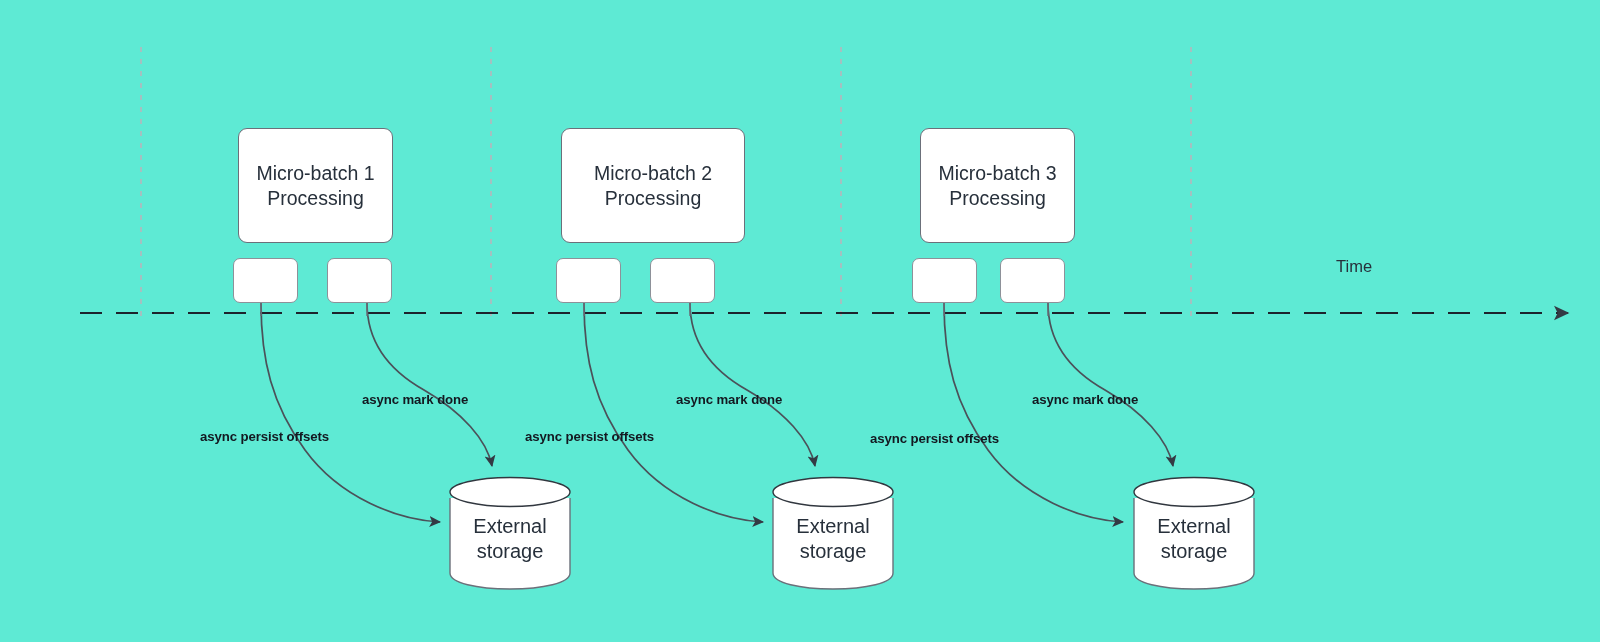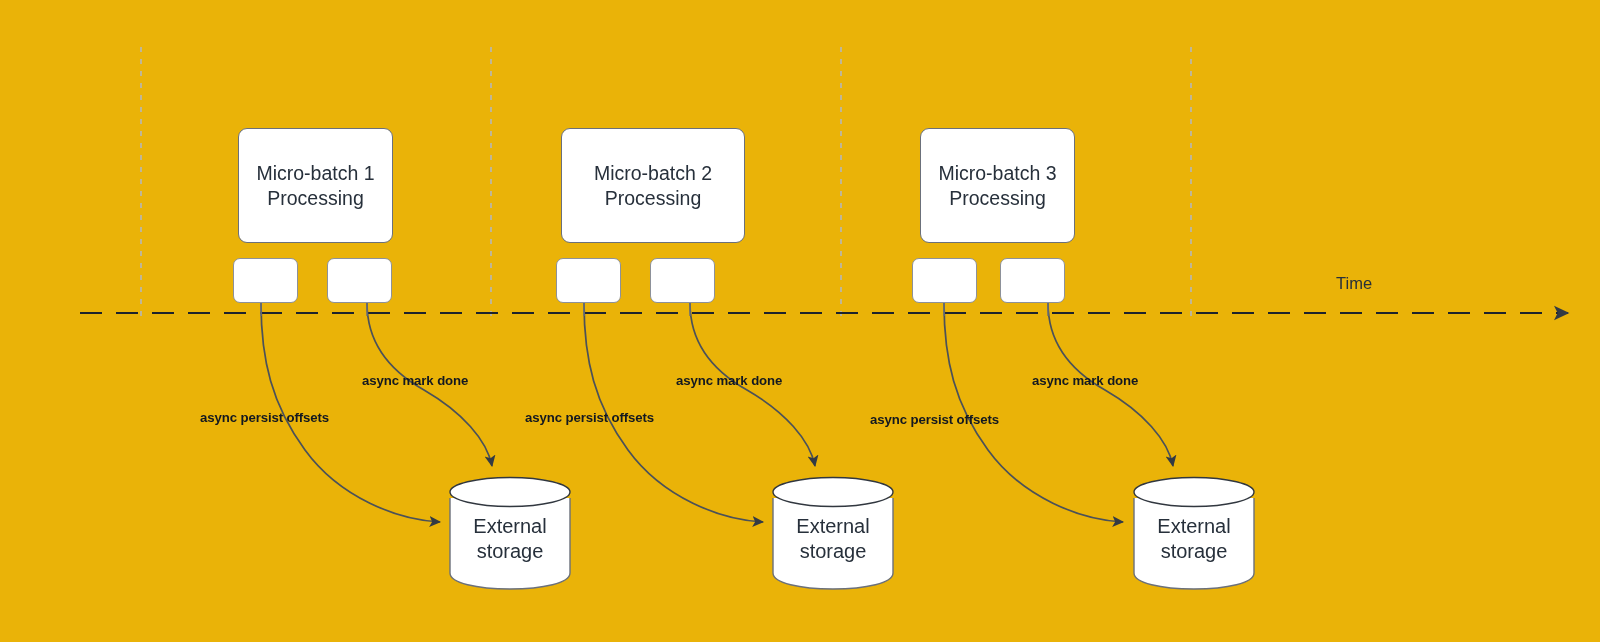--- a/index.html
+++ b/index.html
@@ -10,21 +10,21 @@
   body {
     width: 1600px;
     height: 642px;
     overflow: hidden;
     font-family: "Liberation Sans", sans-serif;
   }
   #canvas {
     position: relative;
     width: 1600px;
     height: 642px;
-    background: #eab308;
+    background: #5eead4;
   }
   #vector-layer {
     position: absolute;
     left: 0;
     top: 0;
     width: 1600px;
     height: 642px;
   }
 
   .node-box {
@@ -69,28 +69,28 @@
     pointer-events: none;
   }
 
   .edge-label {
     position: absolute;
     font-size: 13.2px;
     font-weight: bold;
     color: #131820;
     white-space: nowrap;
     letter-spacing: -0.1px;
+    margin-top: 19px;
   }
 
   .axis-label {
     position: absolute;
     font-size: 16.5px;
     color: #27303b;
     white-space: nowrap;
-    margin-top: 17px;
   }
 </style>
 </head>
 <body>
 
 <div id="canvas">
 
   <svg id="vector-layer" viewBox="0 0 1600 642">
     <defs>
       <marker id="arrowFilled" viewBox="0 0 12 12" refX="10" refY="6" markerWidth="7.5" markerHeight="7.5" orient="auto-start-reverse">

